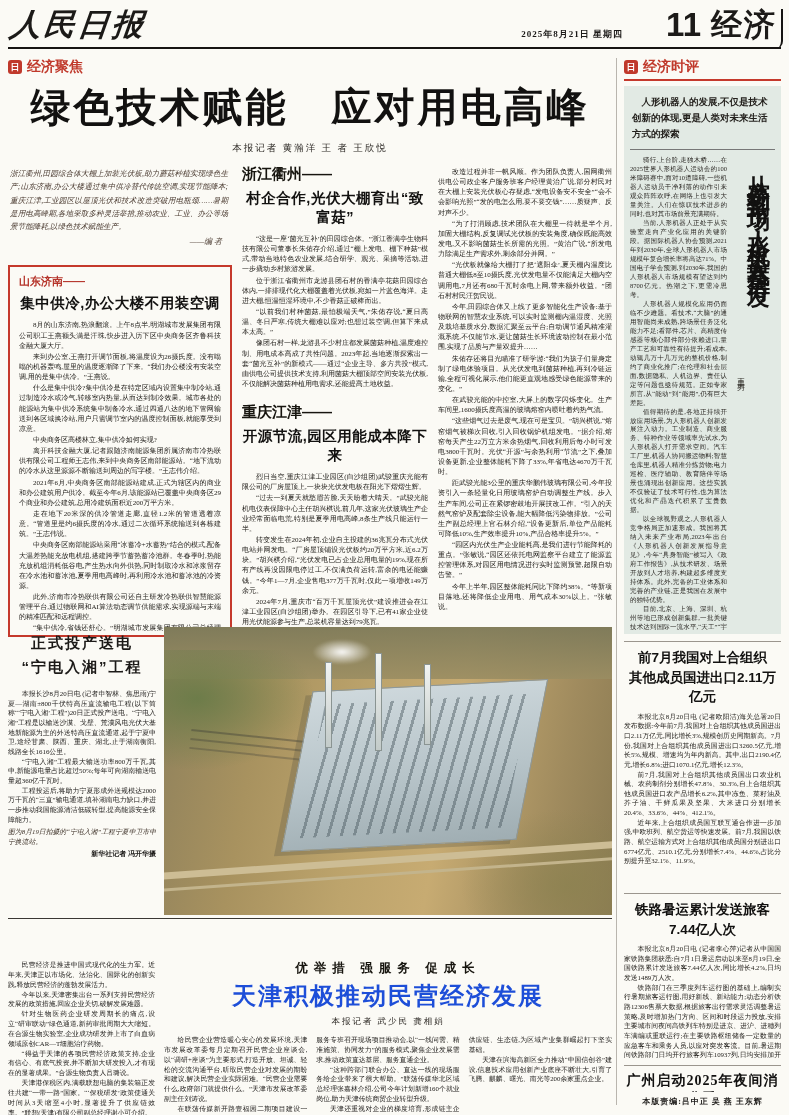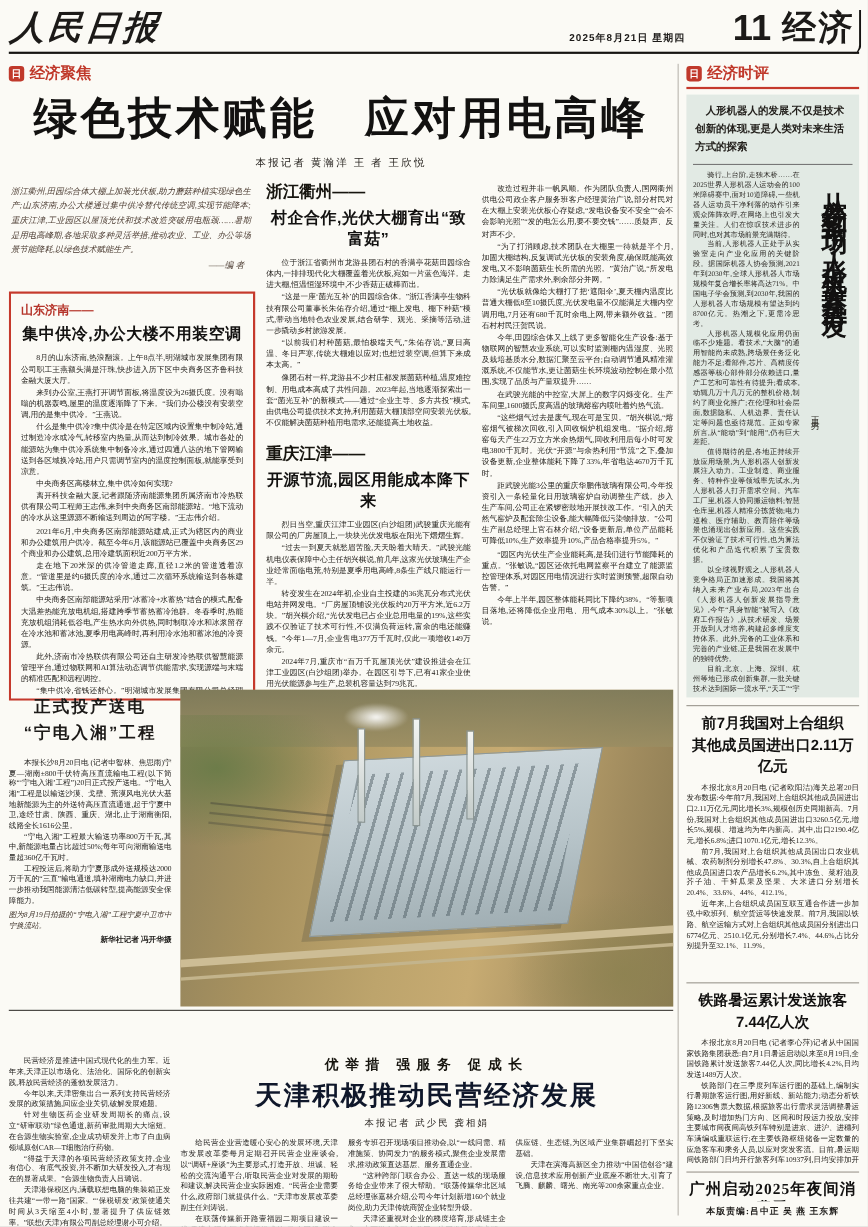--- a/index.html
+++ b/index.html
@@ -9,21 +9,21 @@
     background:#fbfaf5; overflow:hidden; color:#1c1a18;
     font-family:"Liberation Serif","DejaVu Serif",serif;
   }
   p { margin:0; text-indent:2em;font-family:Liberation Serif, serif; }
 
   
   .masthead { position:absolute; left:10px; top:4px; right:8px; height:42px; }
   .logo { font-size:31px; font-weight:900; font-style:italic; letter-spacing:3px;
           font-family:"DejaVu Serif","Liberation Serif",serif; transform:skewX(-6deg); display:inline-block; }
   .mh-date { position:absolute; right:158px; top:24px; font-size:9px; font-weight:bold;
-             font-family:Liberation Sans, sans-serif; letter-spacing:1px; }
+             font-family:Liberation Serif, serif; letter-spacing:1px; }
   .mh-page { position:absolute; right:4px; top:0px; display:flex; align-items:center; gap:10px; }
   .mh-page .num { font-size:33px; font-weight:bold; font-family:"Liberation Sans","DejaVu Sans",sans-serif; }
   .mh-page .sec { font-size:31px; font-weight:900; font-family:"Liberation Sans","DejaVu Sans",sans-serif; letter-spacing:2px; }
   .mh-rule { position:absolute; left:8px; right:8px; top:47px; height:2px; background:#161412; }
   .mh-corner { position:absolute; right:6px; top:9px; width:12px; height:40px;
                border-right:2px solid #161412; border-bottom-right-radius:8px; }
 
   
   .vdivider { position:absolute; left:616px; top:58px; bottom:10px; width:1px; background:#b9b5ae; }
   .hline-bottom { position:absolute; left:8px; top:918px; width:604px; height:1px; background:#3a3733; }
@@ -88,21 +88,21 @@
       box-shadow:0 9px 0 rgba(60,60,55,.35), 0 18px 0 rgba(60,60,55,.3); transform:rotate(6deg); }
 
   
   .bottom { position:absolute; left:8px; top:960px; width:604px; height:185px; display:flex; gap:9px; }
   .b-colA { width:147px; overflow:hidden; font-size:6.8px; line-height:1.45; text-align:justify; }
   .b-main { flex:1; display:flex; flex-direction:column; }
   .b-head { text-align:center; }
   .b-over { font-size:12.5px; font-weight:bold; letter-spacing:6px;
             font-family:"Liberation Sans","DejaVu Sans",sans-serif; color:#17150f; }
   .b-title { font-size:24px; font-weight:900; letter-spacing:2px; margin-top:3px;
-             font-family:"Liberation Sans","DejaVu Sans",sans-serif; color:#0f172a; }
+             font-family:"Liberation Sans","DejaVu Sans",sans-serif; color:#1d4ed8; }
   .b-byline { font-size:8.5px; margin-top:4px; letter-spacing:2px; color:#2a2622; }
   .b-cols { margin-top:7px; flex:1; column-count:3; column-gap:9px; overflow:hidden;
             font-size:6.8px; line-height:1.45; text-align:justify; }
 
   
   .rightcol { position:absolute; left:624px; top:58px; width:157px; bottom:6px;
               display:flex; flex-direction:column; }
   .rc-label { padding-bottom:3px; border-bottom:2px solid #c5392c; }
   .commentary { margin-top:5px; background:#e2eae4; padding:6px 6px 4px; height:548px; overflow:hidden;
                 display:flex; flex-direction:column; }
@@ -175,45 +175,46 @@
               <p>“集中供冷,省钱还舒心。”明湖城市发展集团有限公司总经理越晓静介绍,集中供冷相比公司利用空调制冷节约10%以上的成本。</p>
             </div>
         </div>
       </div>
 
       <div class="fcol2">
         <div class="story-blk">
           <div class="kicker-blk">浙江衢州——</div>
           <div class="story-title">村企合作,光伏大棚育出“致富菇”</div>
           <div class="body-txt">
+              <p>“这是一座‘菌光互补’的田园综合体。”浙江香满亭生物科技有限公司董事长朱佑存介绍,通过“棚上发电、棚下种菇”模式,带动当地特色农业发展,结合研学、观光、采摘等活动,进一步撬动乡村旅游发展。</p>
               <p>位于浙江省衢州市龙游县团石村的香满亭花菇田园综合体内,一排排现代化大棚覆盖着光伏板,宛如一片蓝色海洋。走进大棚,恒温恒湿环境中,不少香菇正破棒而出。</p>
-              <p>“这是一座‘菌光互补’的田园综合体。”浙江香满亭生物科技有限公司董事长朱佑存介绍,通过“棚上发电、棚下种菇”模式,带动当地特色农业发展,结合研学、观光、采摘等活动,进一步撬动乡村旅游发展。</p>
               <p>“以前我们村种菌菇,最怕极端天气,”朱佑存说,“夏日高温、冬日严寒,传统大棚难以应对;也想过装空调,但算下来成本太高。”</p>
               <p>像团石村一样,龙游县不少村庄都发展菌菇种植,温度难控制、用电成本高成了共性问题。2023年起,当地逐渐探索出一套“菌光互补”的新模式——通过“企业主导、多方共投”模式,由供电公司提供技术支持,利用菌菇大棚顶部空间安装光伏板,不仅能解决菌菇种植用电需求,还能提高土地收益。</p>
             </div>
         </div>
         <div class="story-blk">
           <div class="kicker-blk">重庆江津——</div>
           <div class="story-title">开源节流,园区用能成本降下来</div>
           <div class="body-txt">
               <p>烈日当空,重庆江津工业园区(白沙组团)武骏重庆光能有限公司的厂房屋顶上,一块块光伏发电板在阳光下熠熠生辉。</p>
               <p>“过去一到夏天就愁眉苦脸,天天盼着大晴天。”武骏光能机电仪表保障中心主任胡兴棋说,前几年,这家光伏玻璃生产企业经常面临电荒,特别是夏季用电高峰,8条生产线只能运行一半。</p>
-              <p>转变发生在2024年初,企业自主投建的36兆瓦分布式光伏电站并网发电。“厂房屋顶铺设光伏板约20万平方米,近6.2万块。”胡兴棋介绍,“光伏发电已占企业总用电量的19%,这些实践不仅验证了技术可行性,不仅满负荷运转,富余的电还能赚钱。”今年1—7月,企业售电377万千瓦时,仅此一项增收149万余元。</p>
+              <p>转变发生在2024年初,企业自主投建的36兆瓦分布式光伏电站并网发电。“厂房屋顶铺设光伏板约20万平方米,近6.2万块。”胡兴棋介绍,“光伏发电已占企业总用电量的19%,现在所有产线再没因限电停过工,不仅满负荷运转,富余的电还能赚钱。”今年1—7月,企业售电377万千瓦时,仅此一项增收149万余元。</p>
               <p>2024年7月,重庆市“百万千瓦屋顶光伏”建设推进会在江津工业园区(白沙组团)举办。在园区引导下,已有41家企业使用光伏能源参与生产,总装机容量达到79兆瓦。</p>
               <p>“园区正在谋划推动整园屋顶光伏项目,预计明年实现屋顶光伏全覆盖。”白沙工业园发展中心副主任张敏说。</p>
             </div>
         </div>
       </div>
 
       <div class="fcol3">
         <div class="body-txt">
             <p>改造过程并非一帆风顺。作为团队负责人,国网衢州供电公司政企客户服务班客户经理黄治广说,部分村民对在大棚上安装光伏板心存疑虑,“发电设备安不安全”“会不会影响光照”“发的电怎么用,要不要交钱”……质疑声、反对声不少。</p>
             <p>“为了打消顾虑,技术团队在大棚里一待就是半个月,加固大棚结构,反复调试光伏板的安装角度,确保既能高效发电,又不影响菌菇生长所需的光照。”黄治广说,“所发电力除满足生产需求外,剩余部分并网。”</p>
             <p>“光伏板就像给大棚打了把‘遮阳伞’,夏天棚内温度比普通大棚低8至10摄氏度,光伏发电量不仅能满足大棚内空调用电,7月还有680千瓦时余电上网,带来额外收益。”团石村村民汪贺民说。</p>
             <p>今年,田园综合体又上线了更多智能化生产设备:基于物联网的智慧农业系统,可以实时监测棚内温湿度、光照及栽培基质水分,数据汇聚至云平台;自动调节通风精准灌溉系统,不仅能节水,更让菌菇生长环境波动控制在最小范围,实现了品质与产量双提升……</p>
+            <p>朱佑存还将目光瞄准了研学游:“我们为孩子们量身定制了绿电体验项目。从光伏发电到菌菇种植,再到冷链运输,全程可视化展示,他们能更直观地感受绿色能源带来的变化。”</p>
             <p>在武骏光能的中控室,大屏上的数字闪烁变化。生产车间里,1600摄氏度高温的玻璃熔窑内喷吐着灼热气流。</p>
             <p>“这些烟气过去是废气,现在可是宝贝。”胡兴棋说,“熔窑烟气被梯次回收,引入回收锅炉机组发电。”据介绍,熔窑每天产生22万立方米余热烟气,回收利用后每小时可发电3800千瓦时。光伏“开源”与余热利用“节流”之下,叠加设备更新,企业整体能耗下降了33%,年省电达4670万千瓦时。</p>
             <p>距武骏光能3公里的重庆华鹏伟玻璃有限公司,今年投资引入一条轻量化日用玻璃窑炉自动调整生产线。步入生产车间,公司正在紧锣密鼓地开展技改工作。“引入的天然气窑炉及配套除尘设备,能大幅降低污染物排放。”公司生产副总经理上官石林介绍,“设备更新后,单位产品能耗可降低10%,生产效率提升10%,产品合格率提升5%。”</p>
             <p>“园区内光伏生产企业能耗高,是我们进行节能降耗的重点。”张敏说,“园区还依托电网监察平台建立了能源监控管理体系,对园区用电情况进行实时监测预警,超限自动告警。”</p>
             <p>今年上半年,园区整体能耗同比下降约38%。“等新项目落地,还将降低企业用电、用气成本30%以上。”张敏说。</p>
           </div>
       </div>
     </div>
   </div>
 

